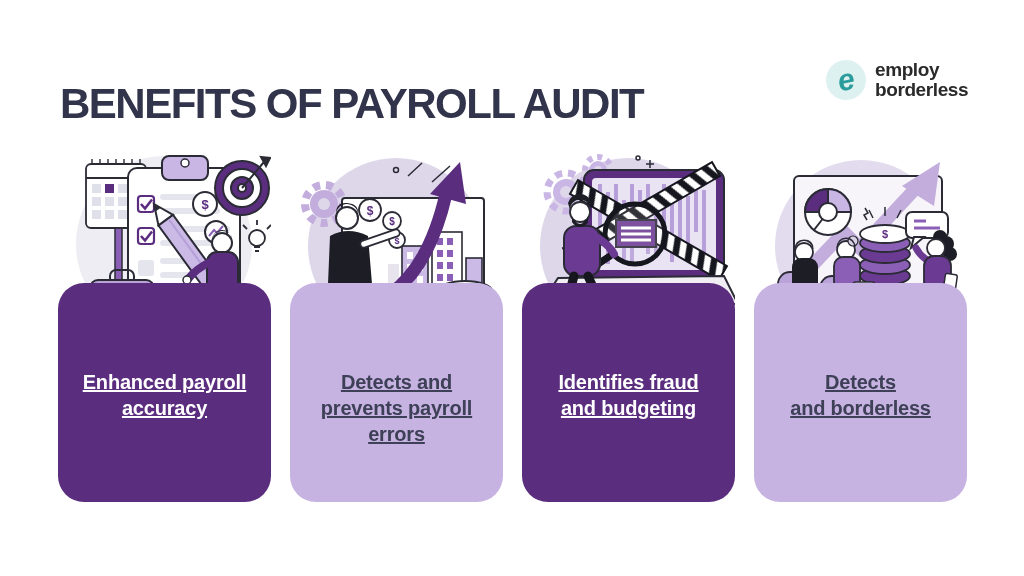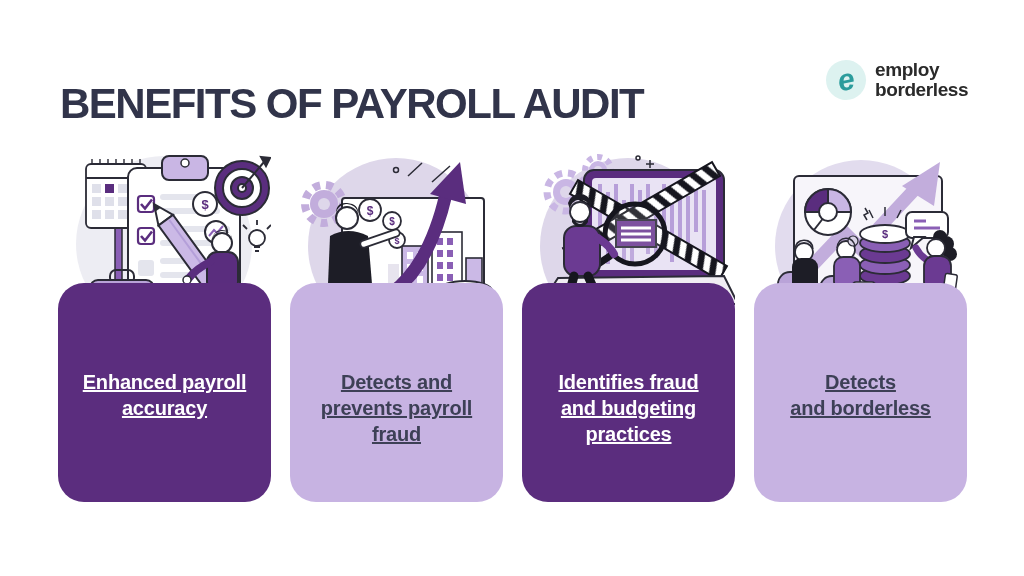--- a/index.html
+++ b/index.html
@@ -353,29 +353,28 @@
     <div class="card-label">
       <span class="line">Enhanced payroll</span>
       <span class="line">accuracy</span>
     </div>
   </div>
 
   <div class="card light c2">
     <div class="card-label">
       <span class="line">Detects and</span>
       <span class="line">prevents payroll</span>
-      <span class="line">fraud</span>
+      <span class="line">errors</span>
     </div>
   </div>
 
   <div class="card dark c3">
     <div class="card-label">
       <span class="line">Identifies fraud</span>
       <span class="line">and budgeting</span>
-      <span class="line">practices</span>
     </div>
   </div>
 
   <div class="card light c4">
     <div class="card-label">
       <span class="line">Detects</span>
       <span class="line">and borderless</span>
     </div>
   </div>
 

